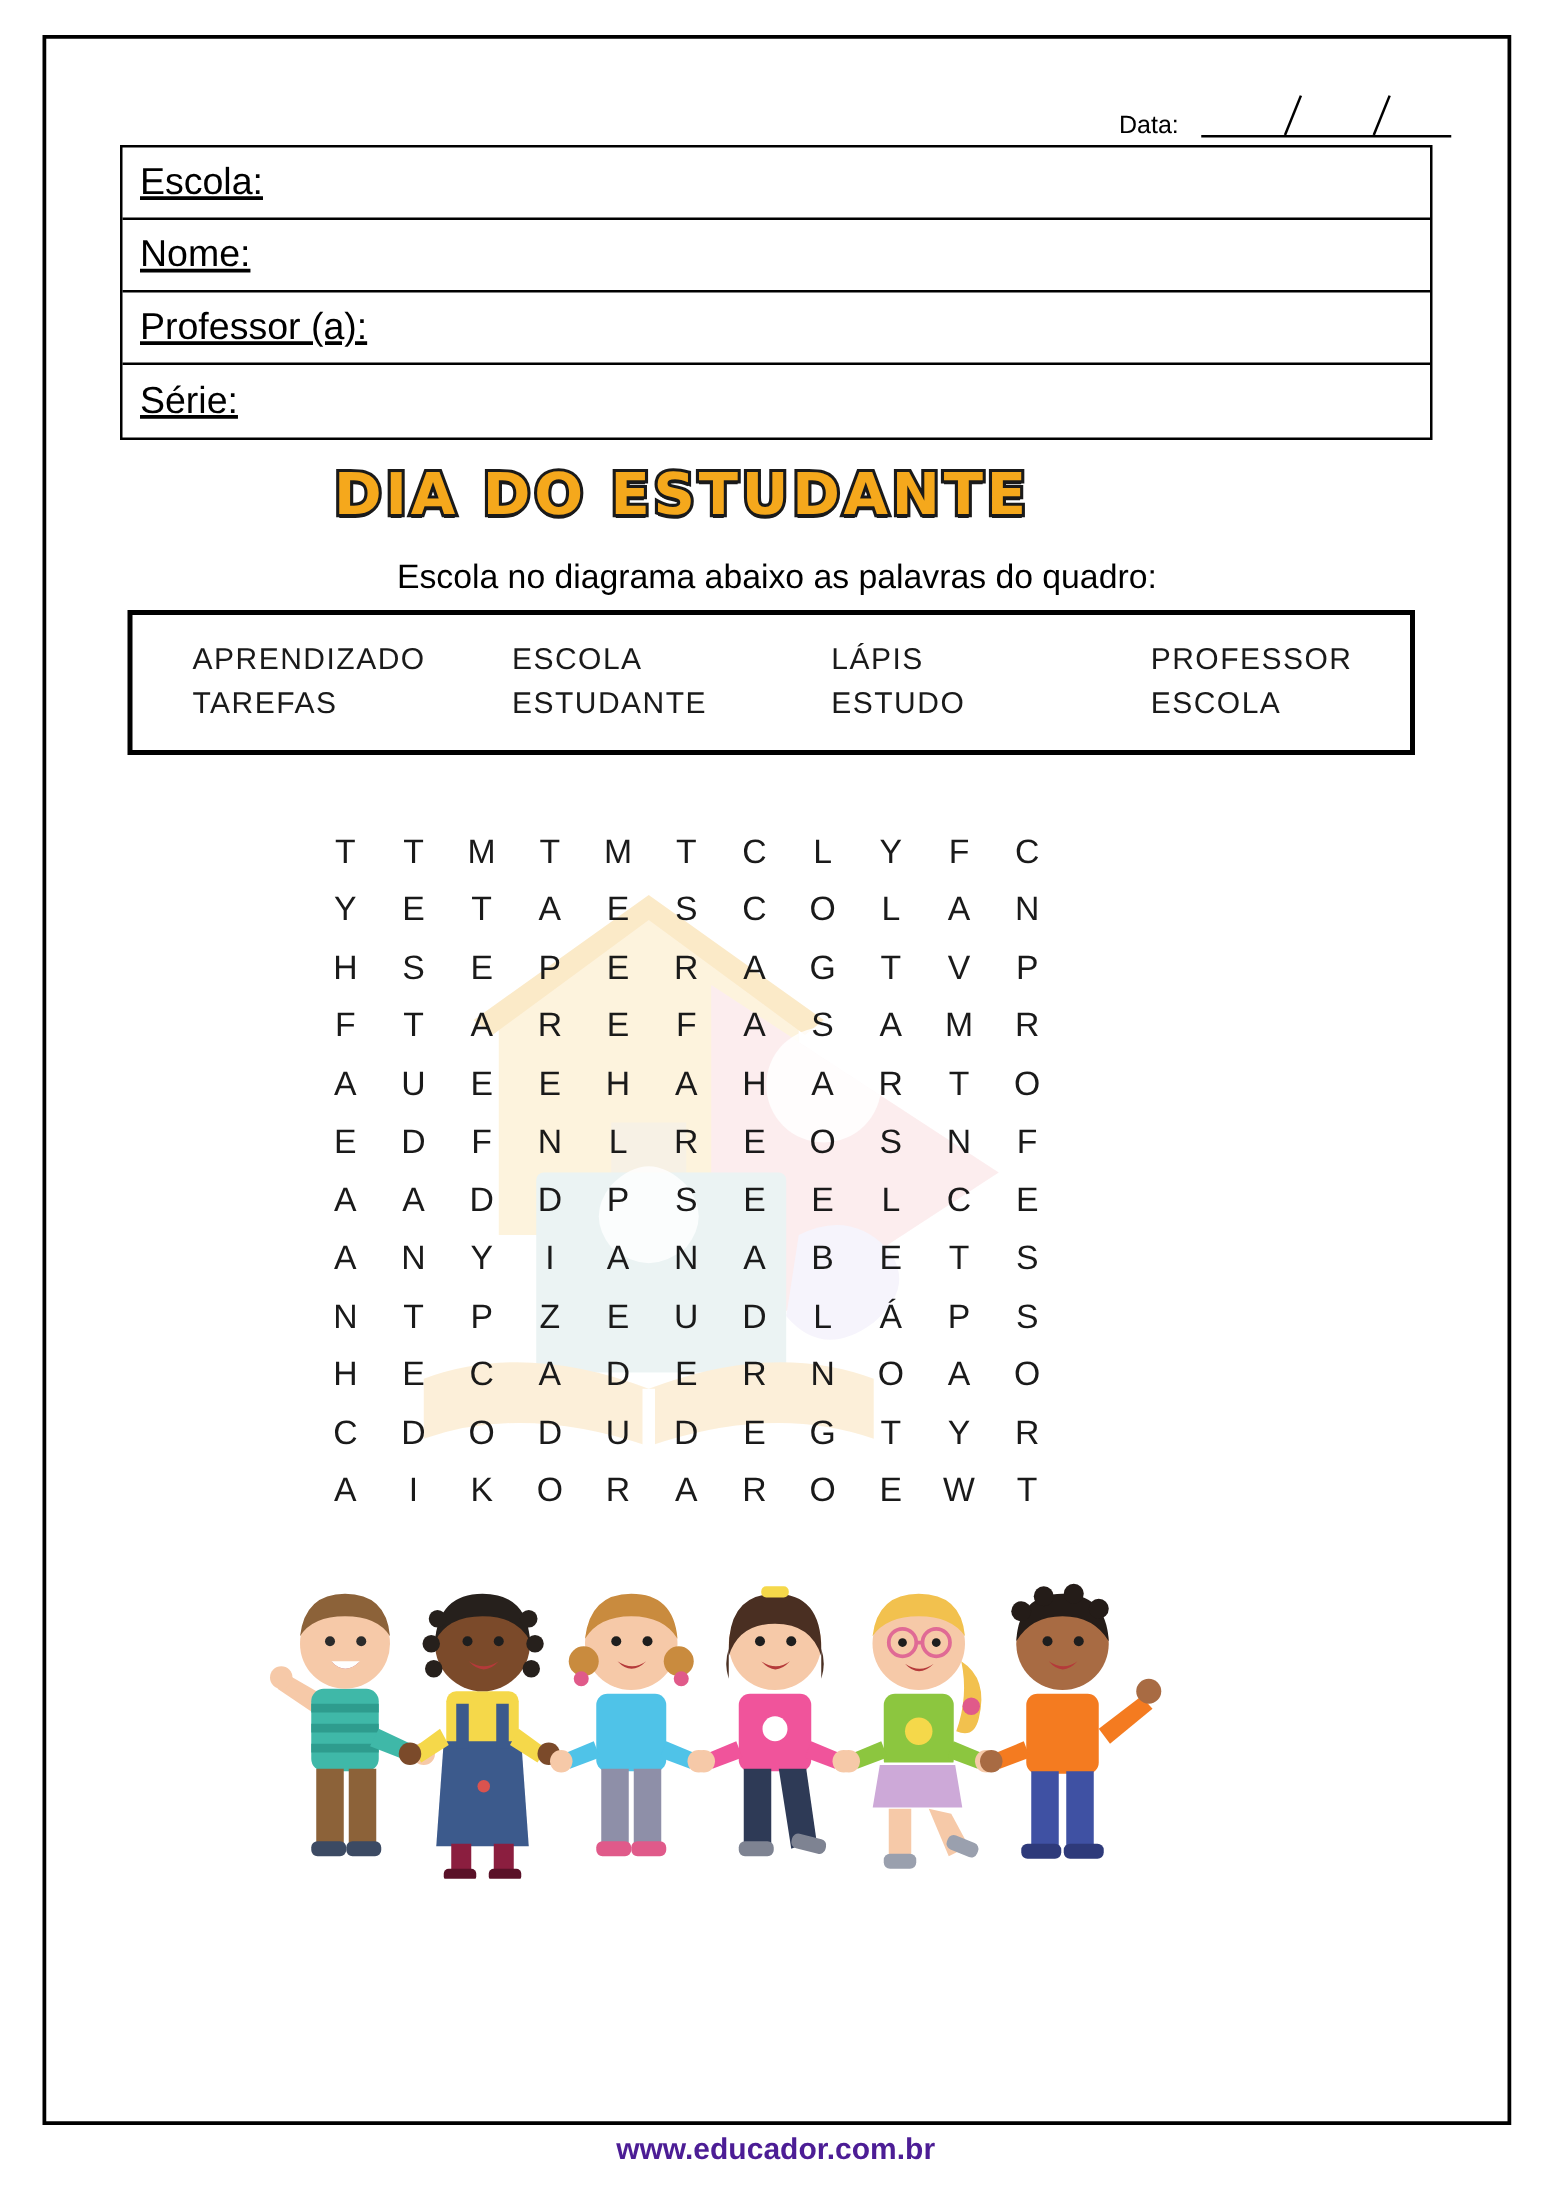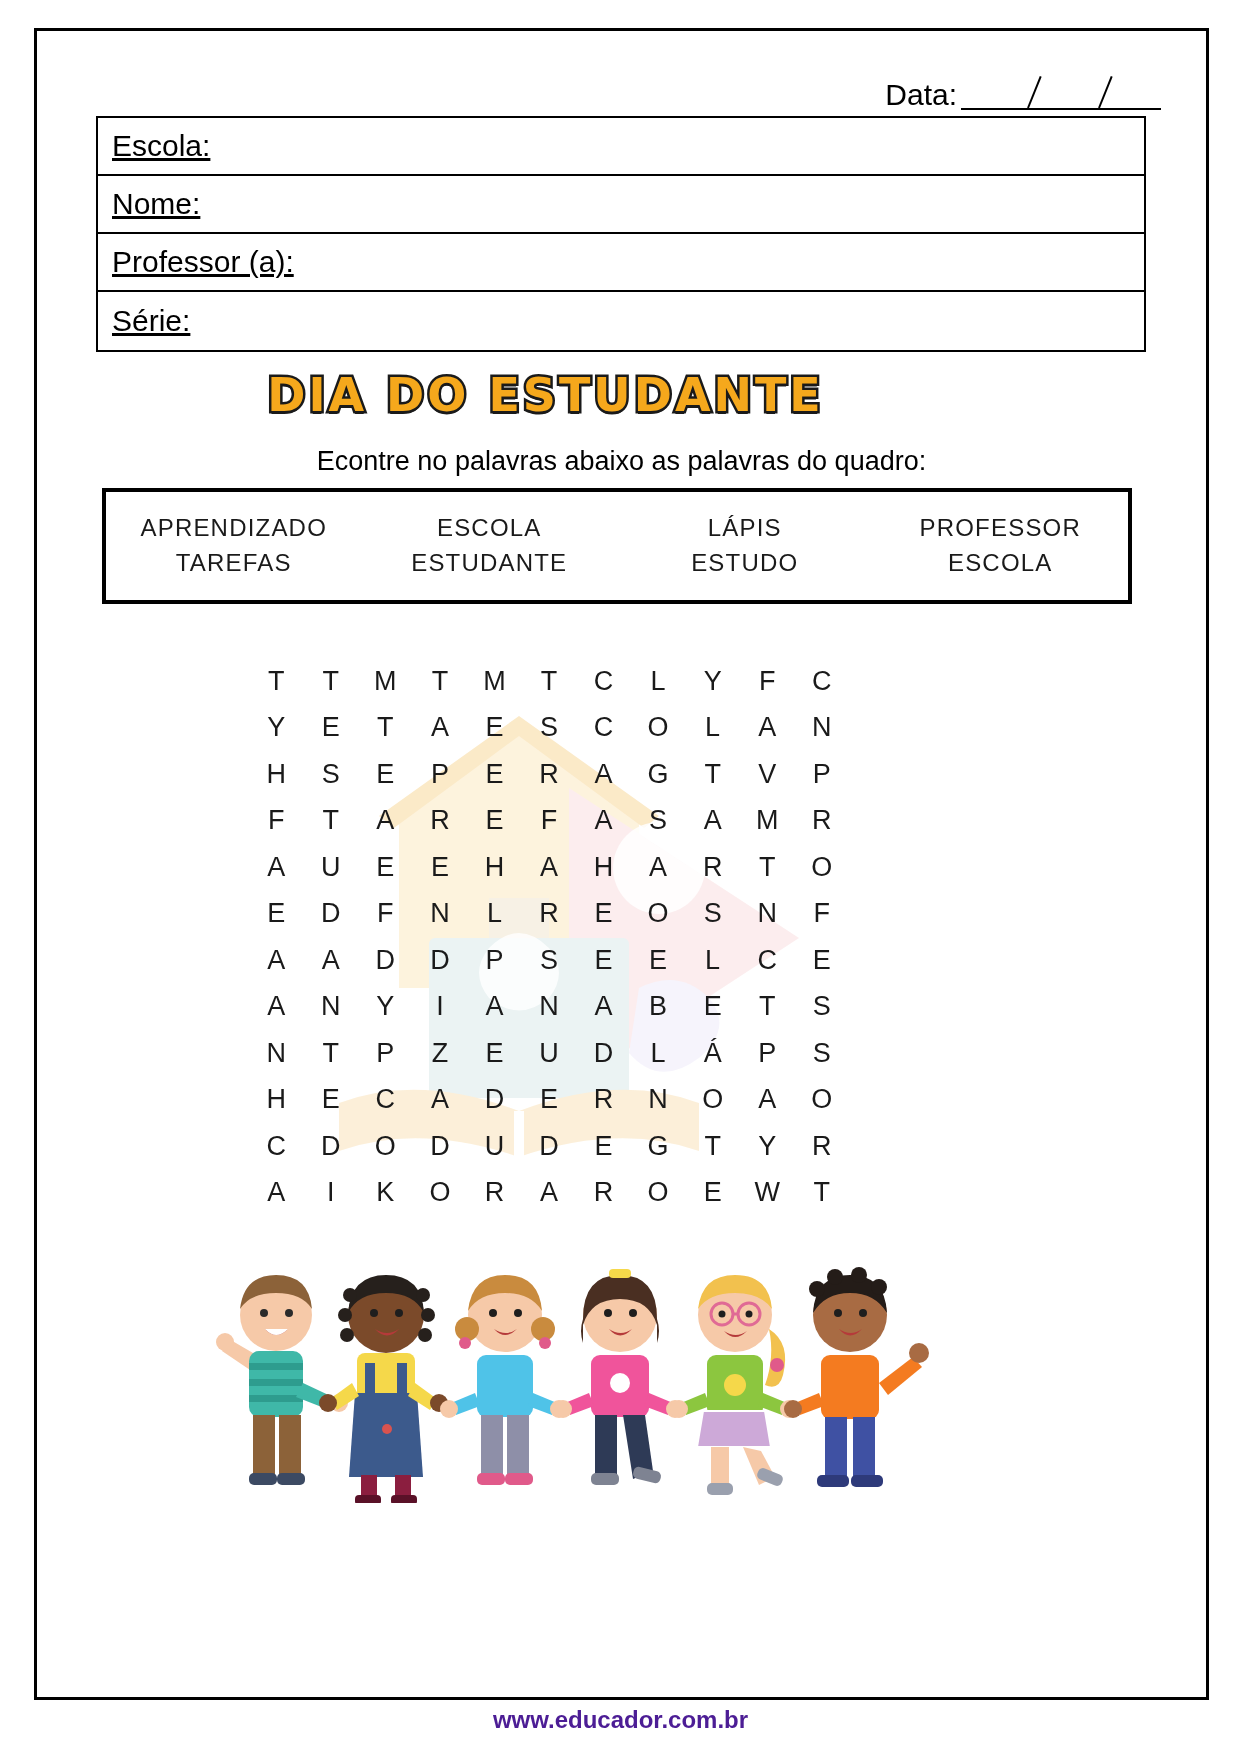--- a/index.html
+++ b/index.html
@@ -29,24 +29,24 @@
     position:absolute;
     left:0;top:46px;
     width:1175px;
     display:flex;
     justify-content:flex-end;
     align-items:flex-end;
     padding-right:48px;
     box-sizing:border-box;
   }
   .data-label{
-    font-size:30px;
+    font-size:20px;
     color:#000;
     letter-spacing:0px;
-    margin-right:4px;
+    margin-right:18px;
     line-height:1;
   }
   .data-blanks{
     position:relative;
     width:200px;height:36px;
   }
   .data-blanks .ul{
     position:absolute;bottom:0;left:0;
     width:200px;height:0;
     border-bottom:2px solid #000;
@@ -122,21 +122,21 @@
     left:68px;top:460px;
     width:1030px;
     height:116px;
     border:4px solid #000;
     box-sizing:border-box;
     display:flex;
     align-items:center;
   }
   .wb-col{
     flex:1 1 0;
-    text-align:center;
+    padding-left:48px;
   }
   .wb-word{
     font-size:24px;
     letter-spacing:1.2px;
     color:#1a1a1a;
     line-height:1.45;
   }
 
   
   .grid-area{
@@ -214,21 +214,21 @@
       </div>
       <div class="id-row">
         <span class="lbl">Série:</span>
       </div>
     </div>
 
     <div class="title-wrap">
       <span class="title">DIA DO ESTUDANTE</span>
     </div>
 
-    <div class="instruction">Econtre no palavras abaixo as palavras do quadro:</div>
+    <div class="instruction">Escola no diagrama abaixo as palavras do quadro:</div>
 
     <div class="wordbank">
       <div class="wb-col">
         <div class="wb-word">APRENDIZADO</div>
         <div class="wb-word">TAREFAS</div>
       </div>
       <div class="wb-col">
         <div class="wb-word">ESCOLA</div>
         <div class="wb-word">ESTUDANTE</div>
       </div>

